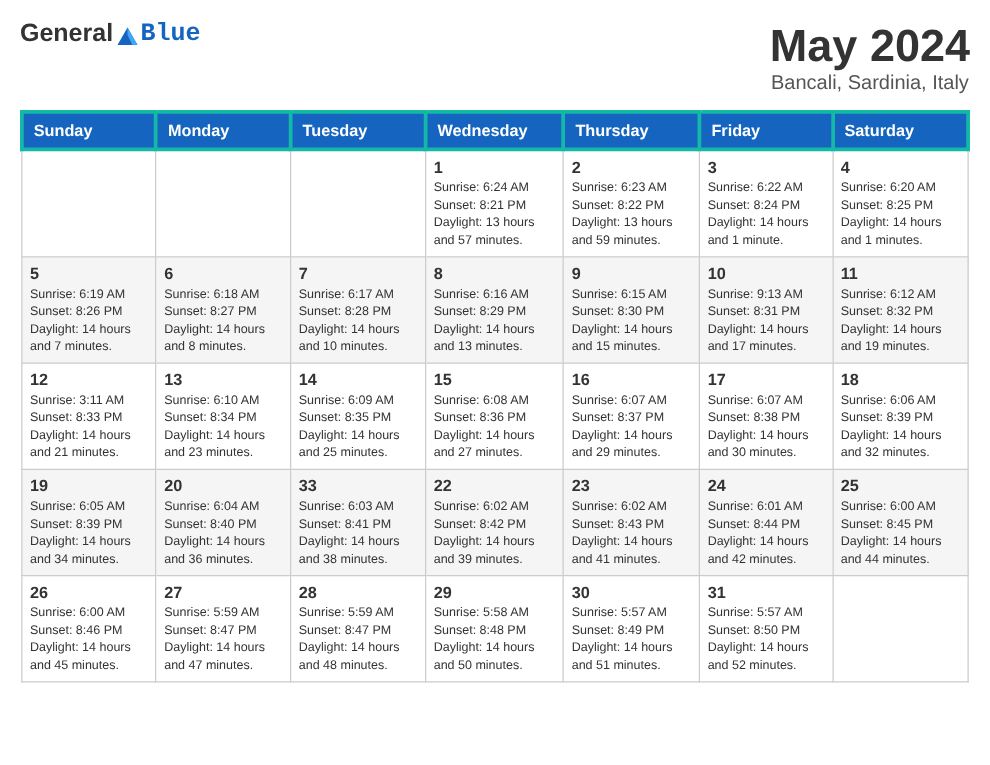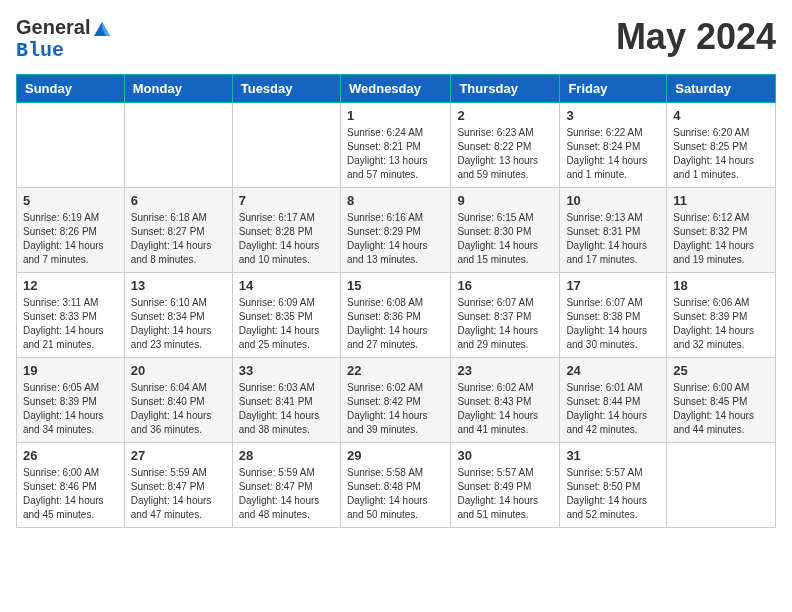--- a/index.html
+++ b/index.html
@@ -11,22 +11,22 @@
       padding: 16px;
     }
     .header {
       display: flex;
       justify-content: space-between;
       align-items: flex-start;
       margin-bottom: 12px;
     }
     .logo {
       display: flex;
-      flex-direction: column;
-      align-items: flex-start;
+      flex-direction: row;
+      align-items: center;
     }
     .logo-text {
       display: flex;
       align-items: center;
     }
     .logo-general {
       font-size: 20px;
       font-weight: bold;
       color: #333;
     }
@@ -56,21 +56,21 @@
     .calendar {
       width: 100%;
       border-collapse: collapse;
     }
     .calendar th {
       background-color: #1565C0;
       color: white;
       text-align: left;
       padding: 6px 8px;
       font-size: 13px;
-      border: 1px solid #14b8a6;
+      border: 3px solid #14b8a6;
     }
     .calendar td {
       border: 1px solid #ccc;
       vertical-align: top;
       padding: 5px 6px;
       width: 113px;
       min-height: 80px;
       font-size: 10.5px;
       color: #333;
       background: #fff;
@@ -103,20 +103,21 @@
       <span class="logo-general">General</span>
       <svg class="logo-icon" viewBox="0 0 20 20" xmlns="http://www.w3.org/2000/svg">
         <polygon points="2,18 10,4 18,18" fill="#1565C0"></polygon>
         <polygon points="10,4 18,18 14,18 10,10" fill="#42A5F5"></polygon>
       </svg>
     </div>
     <span class="logo-blue">Blue</span>
   </div>
   <div class="title-block">
     <div class="month-title">May 2024</div>
+    <div class="location">Bancali, Sardinia, Italy</div>
   </div>
 </div>
 
 <table class="calendar">
   <thead>
     <tr>
       <th>Sunday</th>
       <th>Monday</th>
       <th>Tuesday</th>
       <th>Wednesday</th>

